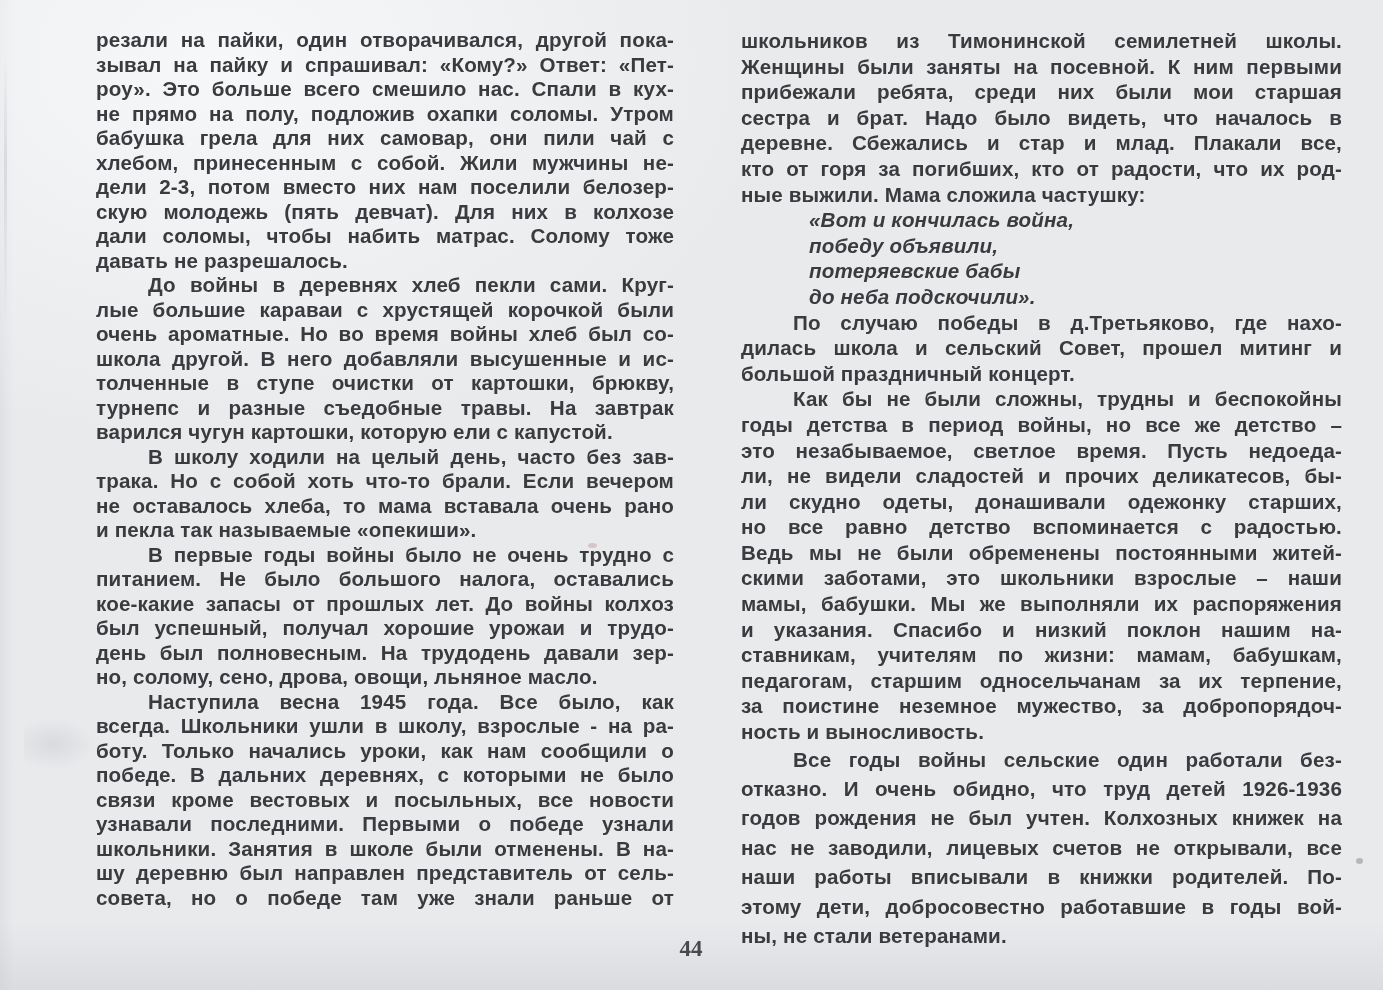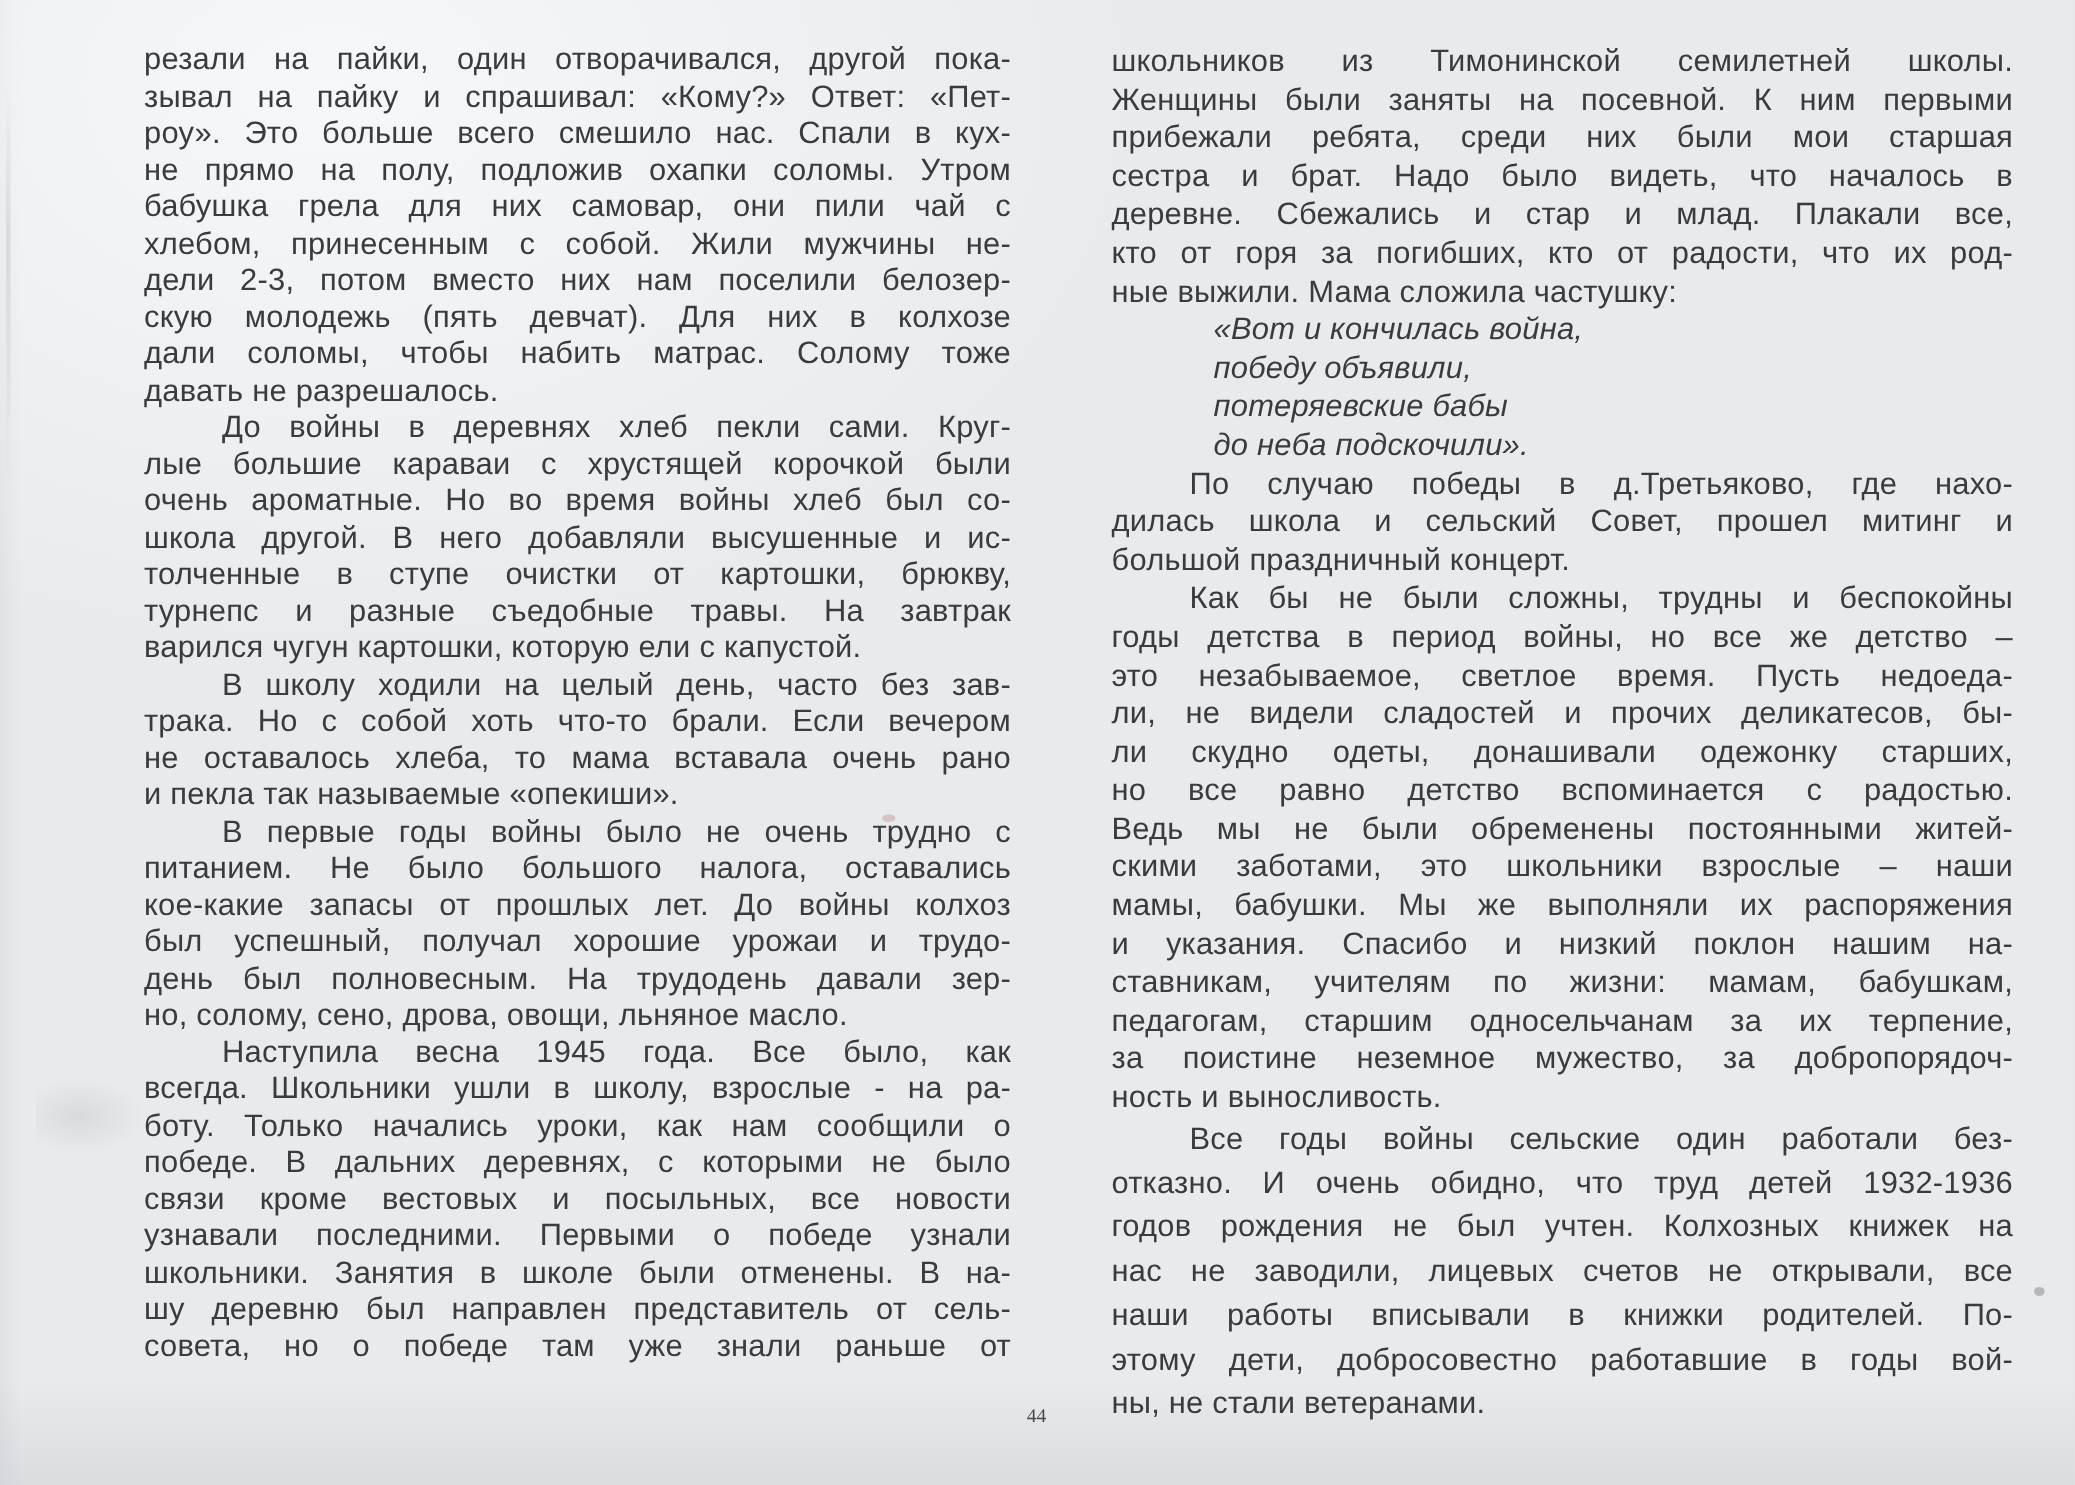--- a/index.html
+++ b/index.html
@@ -11,20 +11,21 @@
   .scan {
     position: relative;
     width: 1383px; height: 990px;
     overflow: hidden;
     background:
       radial-gradient(ellipse 900px 620px at 16% 6%, rgba(248,249,251,.9) 0%, rgba(248,249,251,0) 62%),
       linear-gradient(90deg, rgba(196,200,206,.28) 0px, rgba(196,200,206,0) 14px),
       linear-gradient(180deg, rgba(214,217,221,0) 93%, rgba(205,208,213,.55) 100%),
       #e9eaec;
     color: #3a3b3e;
+    font-weight: bold;
   }
   .col {
     position: absolute;
     top: 28px;
     font-size: 20.6px;
     letter-spacing: 0.15px;
   }
   .col-left  { left: 96px;  width: 578px; line-height: 24.5px; }
   .col-right { left: 741px; width: 601px; line-height: 25.6px; }
   .col-right .block:last-child { line-height: 29.4px; }
@@ -41,21 +42,21 @@
     margin-left: 68px;
     text-align: left;
     text-align-last: left;
   }
   .page-number {
     position: absolute;
     left: 664px; top: 936px;
     width: 54px;
     text-align: center;
     font-family: "Liberation Serif", serif;
-    font-size: 13px;
+    font-size: 23px;
     color: #48494c;
   }
   .artifact { position: absolute; pointer-events: none; }
   .smudge {
     left: 24px; top: 718px; width: 72px; height: 52px;
     background: radial-gradient(ellipse at 40% 50%, rgba(148,153,163,.20), rgba(148,153,163,0) 70%);
   }
   .crease {
     left: 4px; top: 55px; width: 3px; height: 270px;
     background: linear-gradient(180deg, rgba(160,165,172,0), rgba(160,165,172,.28) 40%, rgba(160,165,172,0));
@@ -160,21 +161,21 @@
         <div class="line jfull">скими заботами, это школьники взрослые – наши</div>
         <div class="line jfull">мамы, бабушки. Мы же выполняли их распоряжения</div>
         <div class="line jfull">и указания. Спасибо и низкий поклон нашим на-</div>
         <div class="line jfull">ставникам, учителям по жизни: мамам, бабушкам,</div>
         <div class="line jfull">педагогам, старшим односельчанам за их терпение,</div>
         <div class="line jfull">за поистине неземное мужество, за добропорядоч-</div>
         <div class="line">ность и выносливость.</div>
       </div>
       <div class="block paragraph">
         <div class="line indent jfull">Все годы войны сельские один работали без-</div>
-        <div class="line jfull">отказно. И очень обидно, что труд детей 1932-1936</div>
+        <div class="line jfull">отказно. И очень обидно, что труд детей 1926-1936</div>
         <div class="line jfull">годов рождения не был учтен. Колхозных книжек на</div>
         <div class="line jfull">нас не заводили, лицевых счетов не открывали, все</div>
         <div class="line jfull">наши работы вписывали в книжки родителей. По-</div>
         <div class="line jfull">этому дети, добросовестно работавшие в годы вой-</div>
         <div class="line">ны,  не стали ветеранами.</div>
       </div>
     </div>
 
   <div class="page-number" style="color: rgb(72, 73, 76);">44</div>
 </div>

